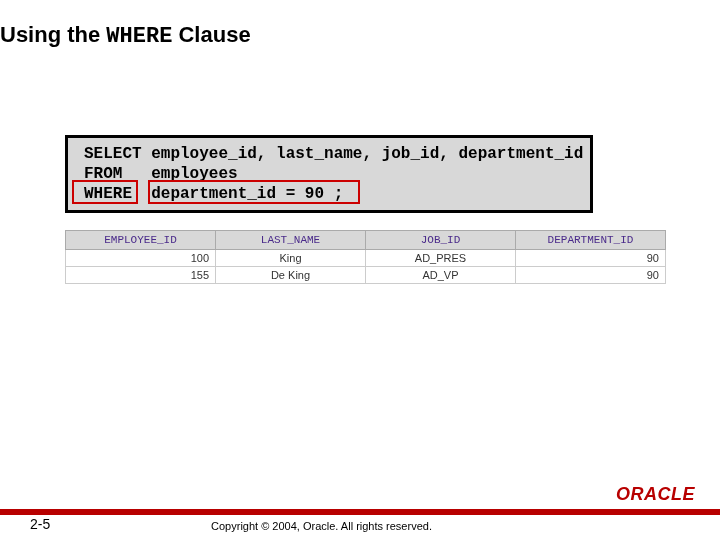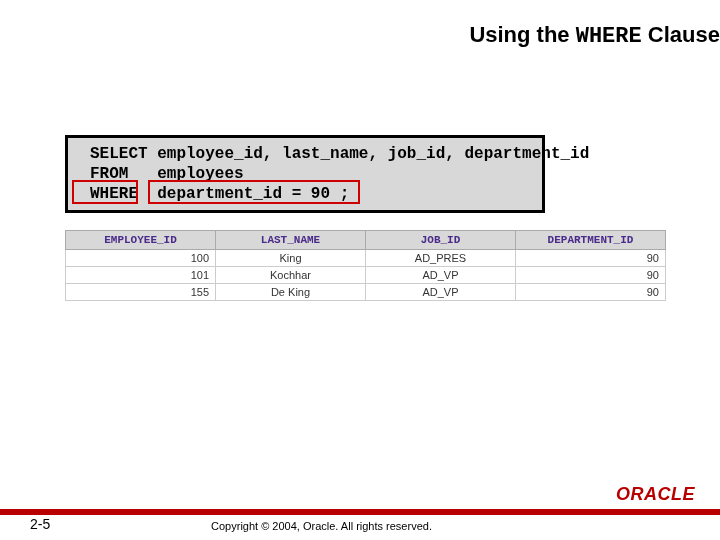--- a/index.html
+++ b/index.html
@@ -10,37 +10,37 @@
     background: #ffffff;
     font-family: Arial, Helvetica, sans-serif;
     position: relative;
     overflow: hidden;
   }
   .slide-title {
     position: absolute;
     top: 22px;
     left: 0;
     width: 720px;
-    text-align: right;
+    text-align: left;
     font-size: 22px;
     font-weight: bold;
     color: #000;
   }
   .slide-title .mono {
     font-family: "Courier New", monospace;
     font-weight: bold;
   }
   .sql-box {
     position: absolute;
     left: 65px;
     top: 135px;
-    width: 480px;
+    width: 528px;
     background: #d8d8d8;
     border: 3px solid #000;
-    padding: 6px 10px 6px 22px;
+    padding: 6px 10px 6px 16px;
     box-sizing: border-box;
     font-family: "Courier New", monospace;
     font-size: 16px;
     font-weight: bold;
     line-height: 20px;
     white-space: pre;
     color: #000;
   }
   .highlight-rect {
     position: absolute;
@@ -66,21 +66,21 @@
     top: 230px;
     width: 600px;
     border-collapse: collapse;
     font-size: 11px;
     table-layout: fixed;
   }
   .result-table th {
     background: #d8d8d8;
     color: #4a2a8a;
     font-family: "Courier New", monospace;
-    font-weight: bold;
+    font-weight: normal;
     font-size: 11px;
     border: 1px solid #aaa;
     padding: 3px 6px;
     text-align: center;
   }
   .result-table td {
     border: 1px solid #ccc;
     padding: 0 6px;
     font-family: Arial, sans-serif;
     font-size: 11px;
@@ -155,26 +155,20 @@
     </tr>
   </thead>
   <tbody>
     <tr>
       <td class="num">100</td>
       <td class="txt">King</td>
       <td class="txt">AD_PRES</td>
       <td class="num">90</td>
     </tr>
     <tr>
-      <td class="num">101</td>
-      <td class="txt">Kochhar</td>
-      <td class="txt">AD_VP</td>
-      <td class="num">90</td>
-    </tr>
-    <tr>
       <td class="num">155</td>
       <td class="txt">De King</td>
       <td class="txt">AD_VP</td>
       <td class="num">90</td>
     </tr>
   </tbody>
 </table>
 
 <div class="oracle-logo">ORACLE</div>
 <div class="footer-bar"></div>

